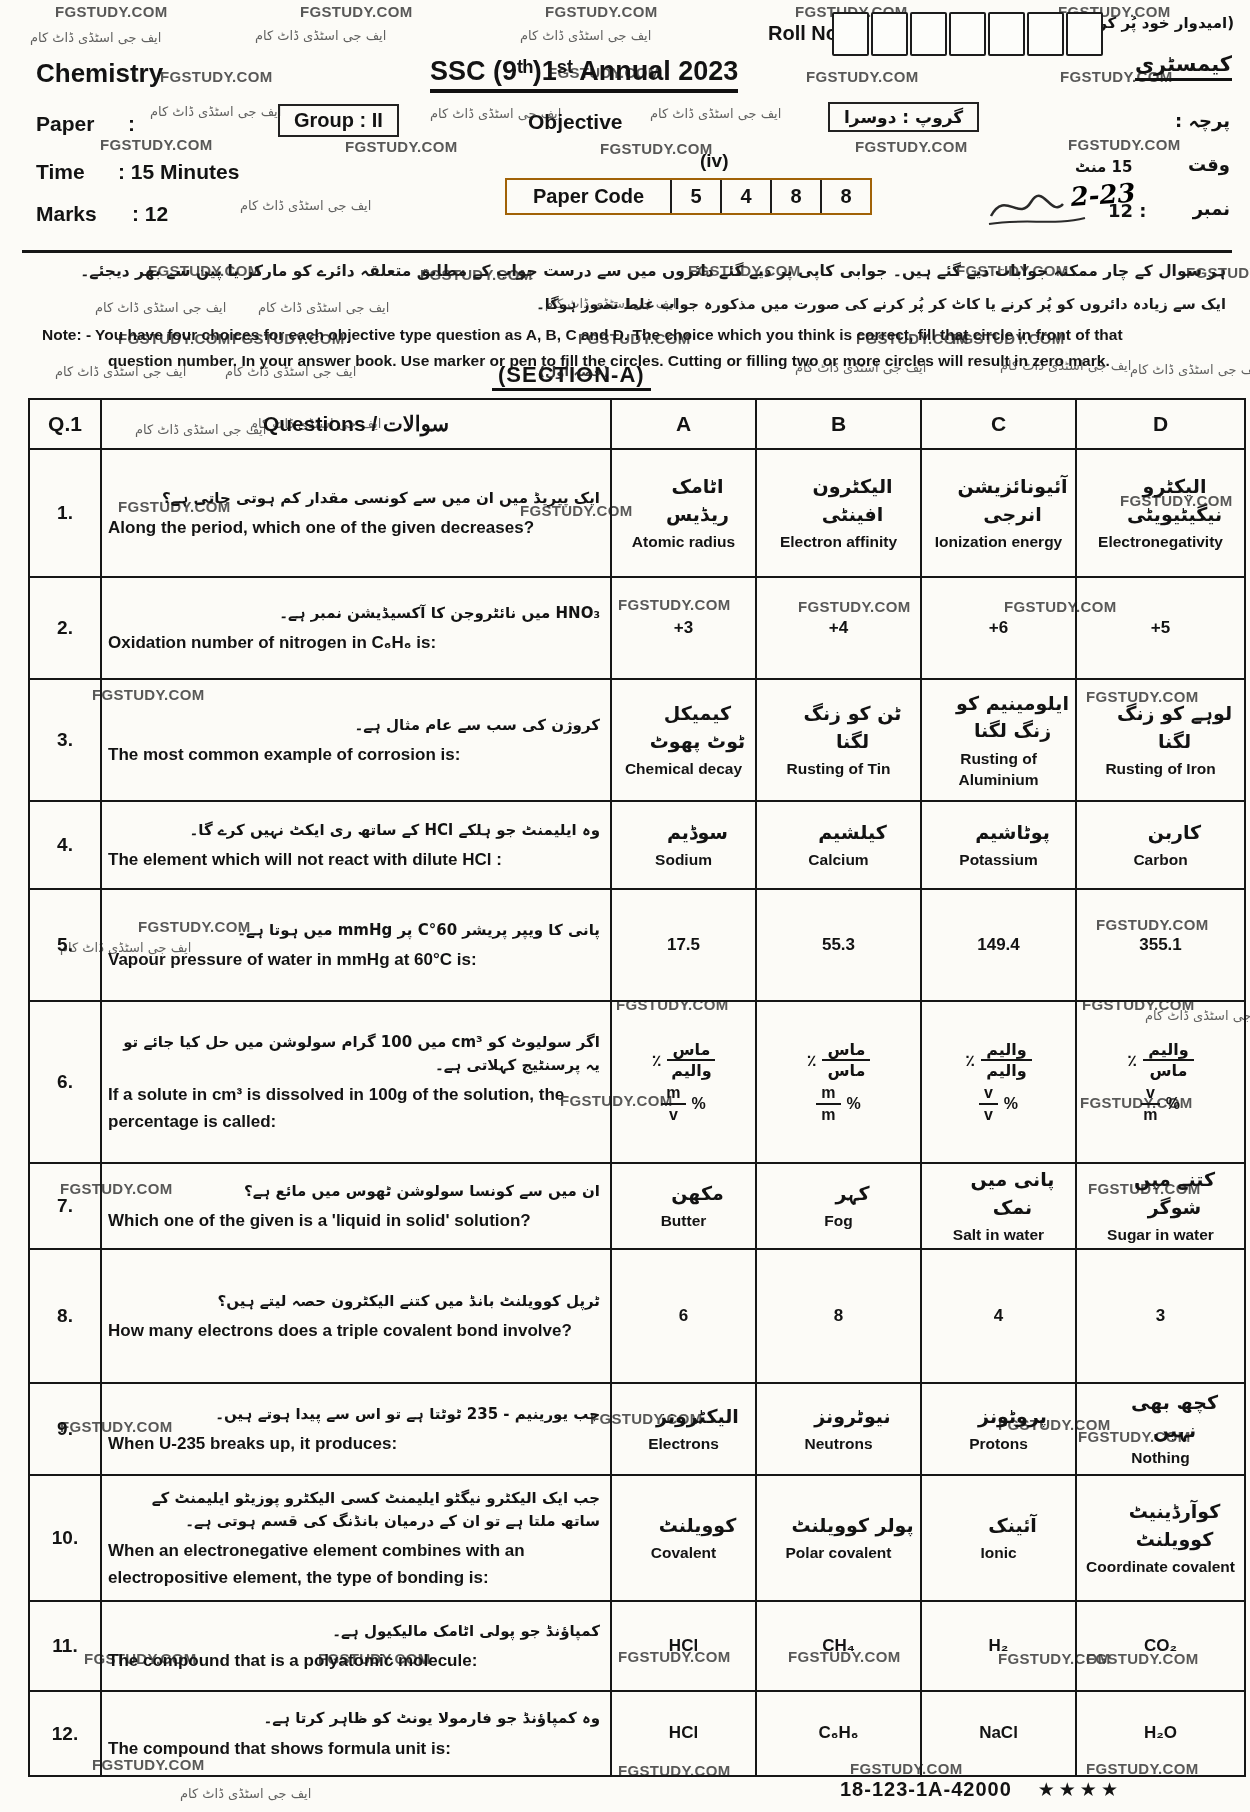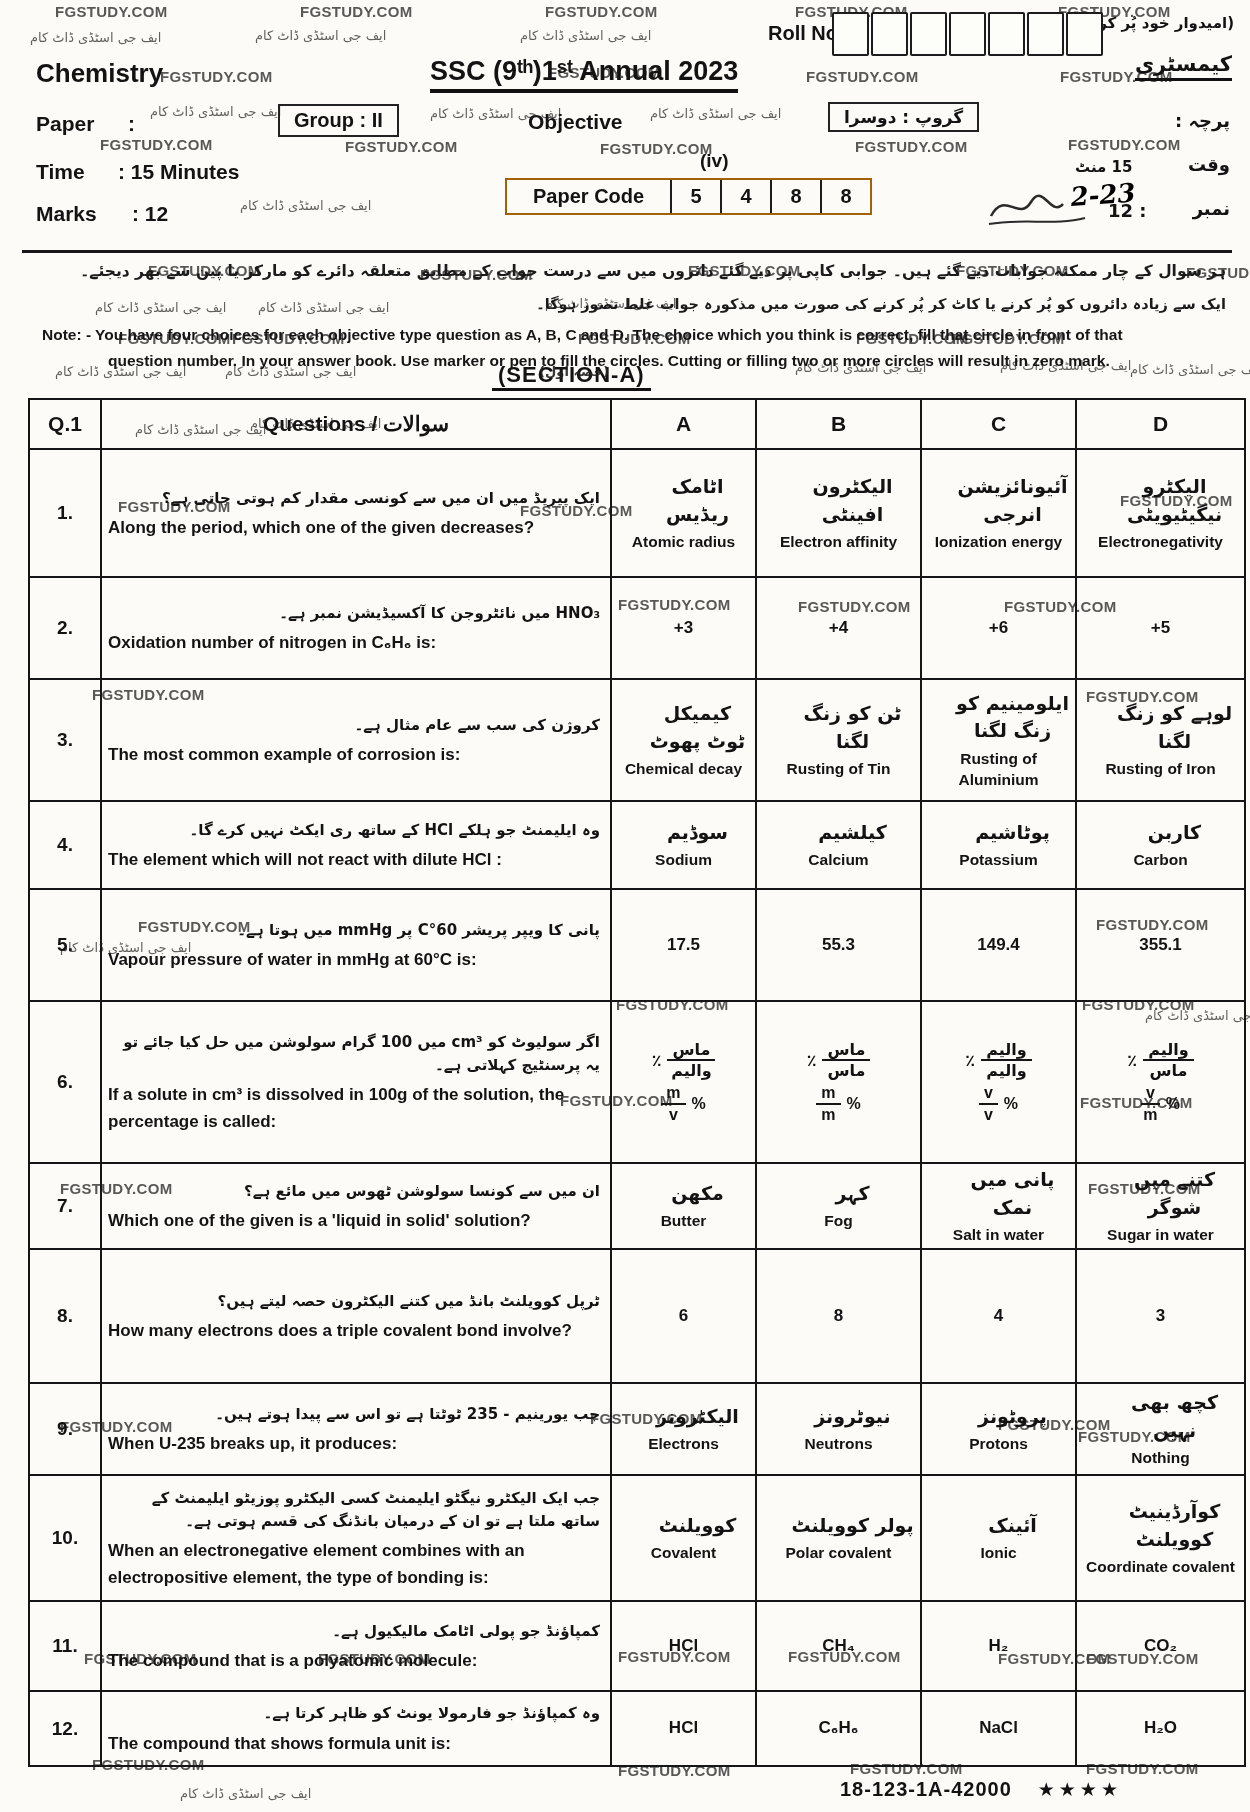--- a/index.html
+++ b/index.html
@@ -494,21 +494,21 @@
           <td class="opt">
             <div class="o-en" style="font-size: 17px;">CH₄</div>
           </td>
           <td class="opt">
             <div class="o-en" style="font-size: 17px;">H₂</div>
           </td>
           <td class="opt">
             <div class="o-en" style="font-size: 17px;">CO₂</div>
           </td>
         </tr>
-        <tr style="height: 75px;">
+        <tr style="height: 85px;">
           <td class="qnum en">12.</td>
           <td>
             <div class="q-ur ur">وہ کمپاؤنڈ جو فارمولا یونٹ کو ظاہر کرتا ہے۔</div>
             <div class="q-en">The compound that shows formula unit is:</div>
           </td>
           <td class="opt">
             <div class="o-en" style="font-size: 17px;">HCl</div>
           </td>
           <td class="opt">
             <div class="o-en" style="font-size: 17px;">C₆H₆</div>

